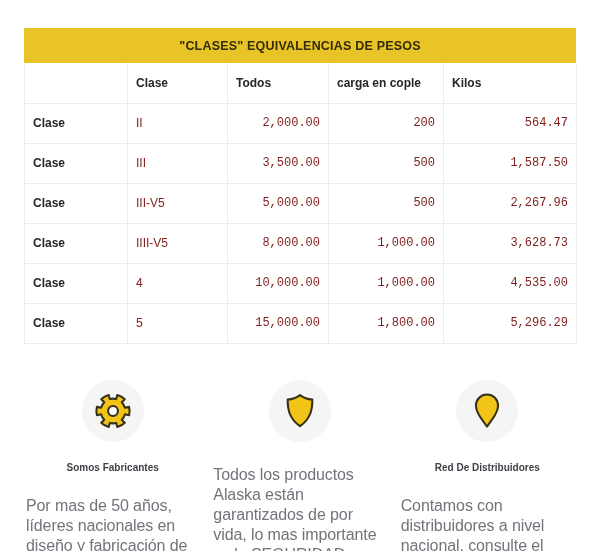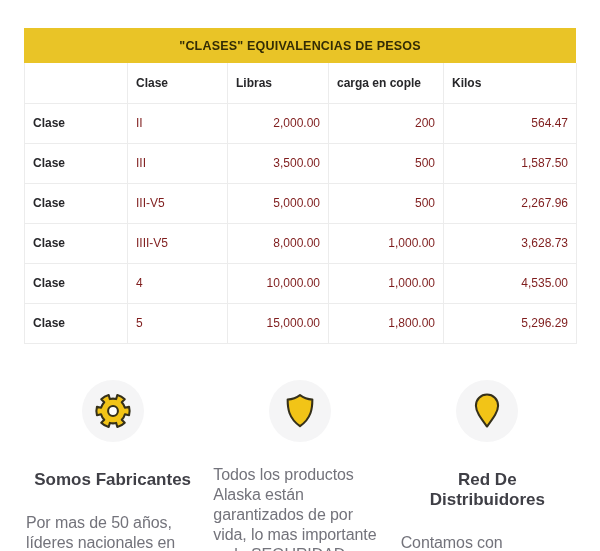--- a/index.html
+++ b/index.html
@@ -19,33 +19,33 @@
     width:552px; border-collapse:collapse; table-layout:fixed;border-radius:27px;
   }
   th, td {
     border:1px solid #ececec; font-size:12px; padding:12px 8px; height:40px;
     overflow:hidden; white-space:nowrap;
   }
   thead th { border-top:none; }
   th { text-align:left; font-weight:bold; color:#27272a; }
   td { color:#7f1d1d; }
   td.bold { font-weight:bold; color:#27272a; }
-  td.num { text-align:right; }
+  td.num { text-align:right;font-family:Liberation Mono, monospace; }
   .features {
     margin:36px 24px 0 24px; display:grid; grid-template-columns:repeat(3, 1fr);
     column-gap:10px;
   }
   .feature { padding:0 2px; }
   .icon-circle {
     width:62px; height:62px; border-radius:50%; background:#f5f5f6;
     margin:0 auto; display:flex; align-items:center; justify-content:center;
   }
   .icon-circle svg { width:38px; height:38px; display:block; }
   .feature-title {
-    margin-top:28px; text-align:center; font-size:17px; font-weight:bold; color:#3f3f46;
+    margin-top:20px; text-align:center; font-size:10px; font-weight:bold; color:#3f3f46;
   }
   .feature-desc {
     margin-top:23px; text-align:left; font-size:16px; letter-spacing:-0.1px;
     line-height:20px; color:#73737b;
   }
 </style>
 </head>
 <body>
 
 <div class="page">
@@ -59,21 +59,21 @@
         <col style="width:103px">
           <col style="width:100px">
           <col style="width:101px">
         <col style="width:115px">
           <col style="width:133px">
       </colgroup>
       <thead>
         <tr id="header-row">
             <th></th>
             <th>Clase</th>
-            <th>Libras</th>
+            <th>Todos</th>
             <th>carga en cople</th>
             <th>Kilos</th>
           </tr>
       </thead>
       <tbody id="table-body">
           <tr>
             <td class="bold">Clase</td>
             <td>II</td>
             <td class="num">2,000.00</td>
             <td class="num">200</td>

